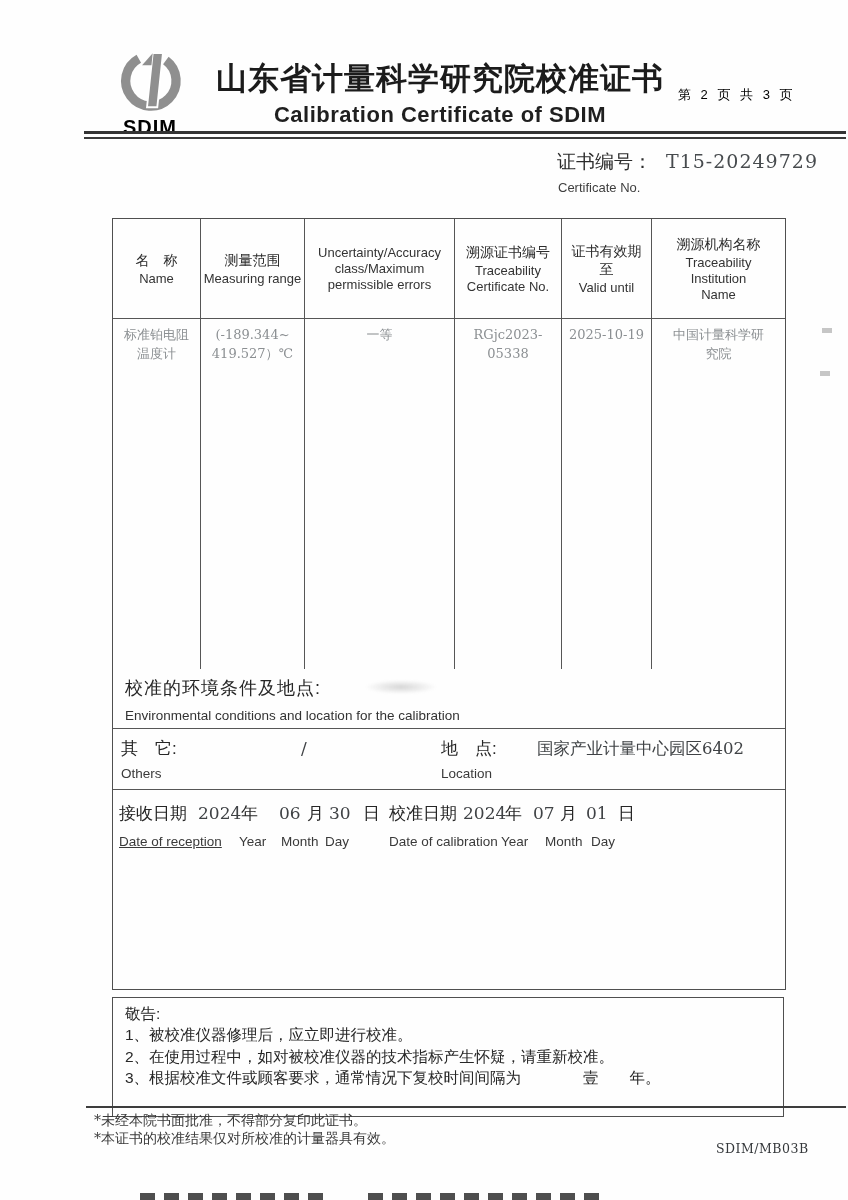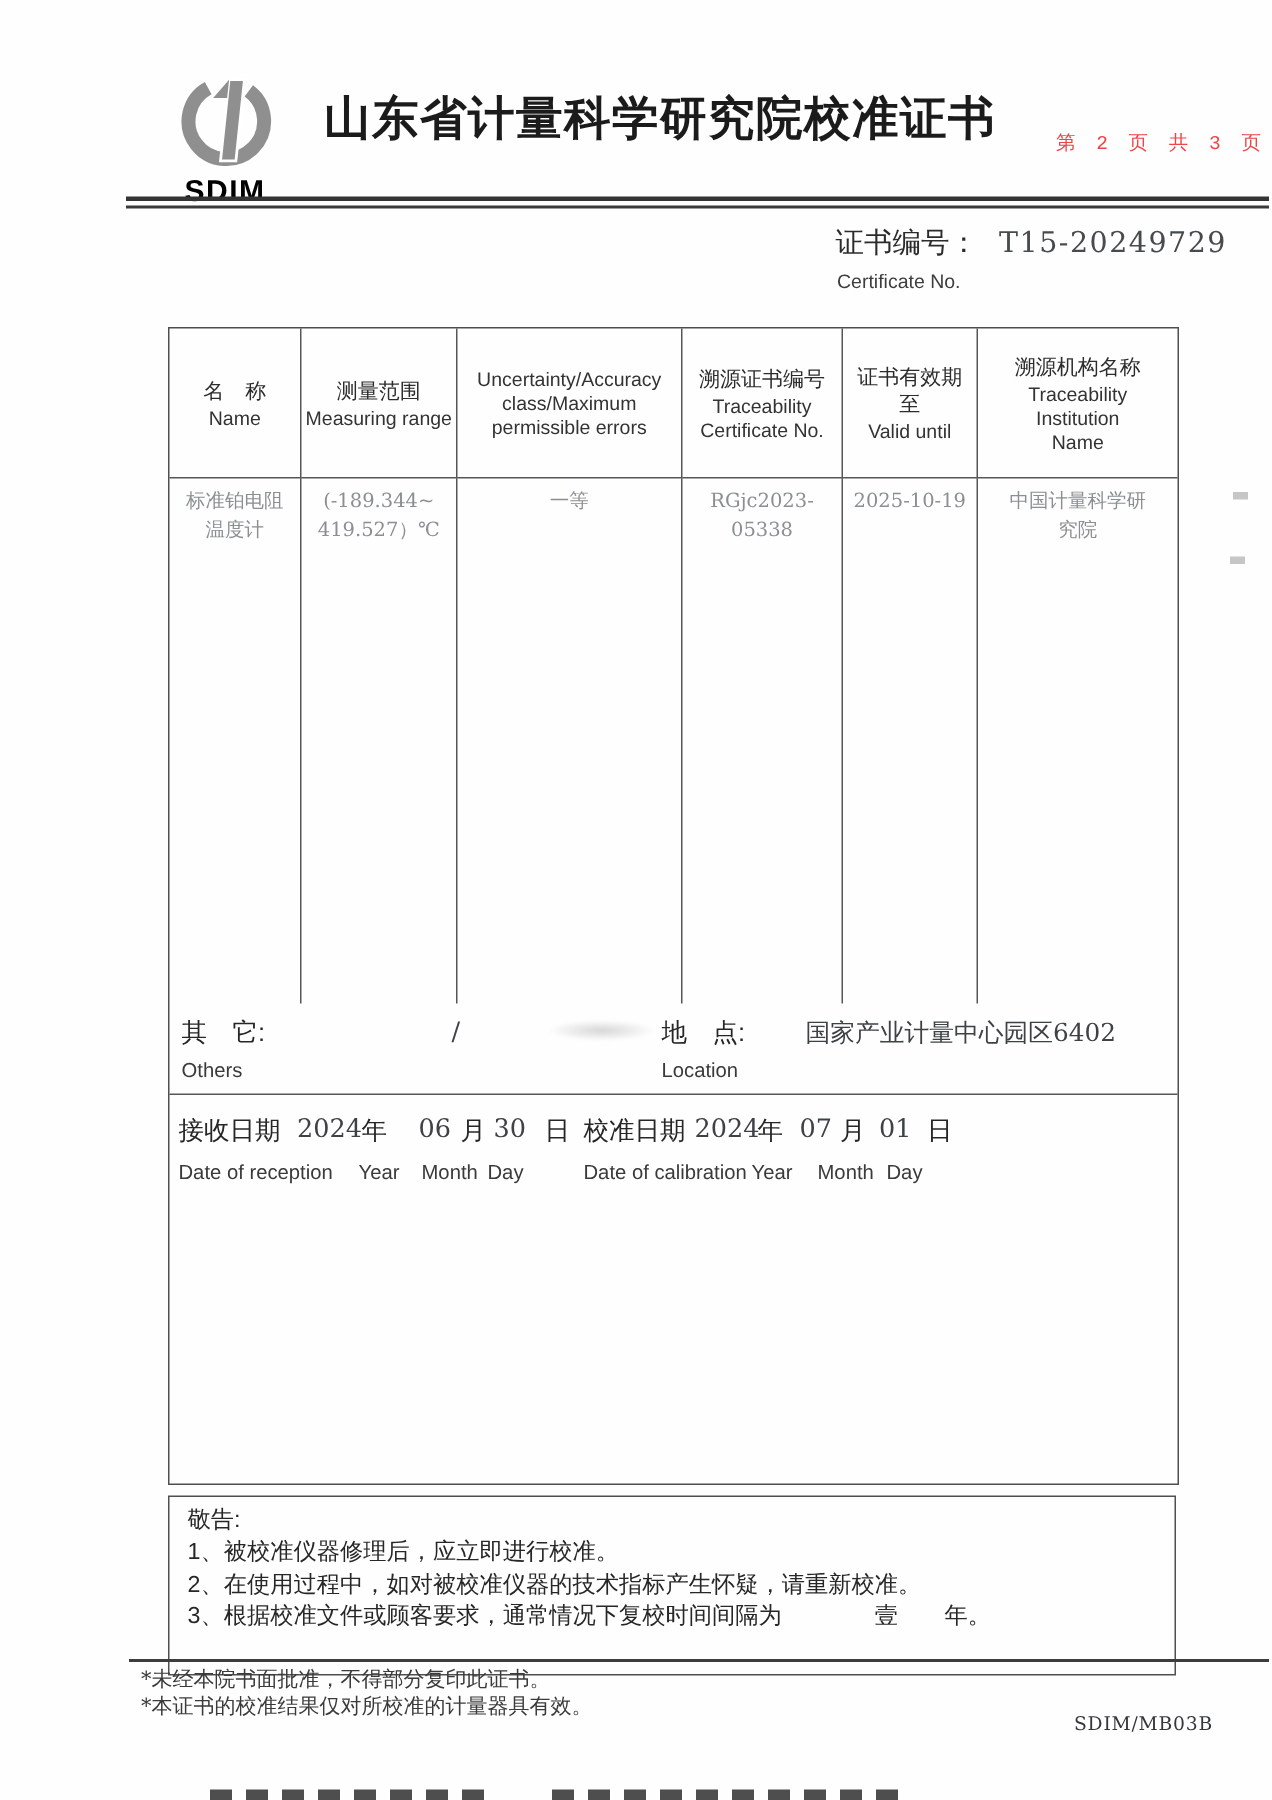--- a/index.html
+++ b/index.html
@@ -6,22 +6,22 @@
   .page{position:relative;width:848px;height:1200px;background:#fefefe;overflow:hidden;
         font-family:"Liberation Sans",sans-serif;color:#2d2d2d;}
   .abs{position:absolute;}
 
   
   .logo{left:98px;top:52px;width:104px;text-align:center;}
   .logo-text{font-size:20px;font-weight:bold;letter-spacing:1px;color:#000000;margin-top:-2px;}
   .title-zh{left:205px;top:58px;width:470px;text-align:center;
             font-family:"DejaVu Serif",serif;font-weight:bold;font-size:31px;
             letter-spacing:1px;color:#1b1b1b;white-space:nowrap;}
-  .page-info{left:704px;top:86px;font-family:Liberation Mono, monospace;font-size:13px;
-             letter-spacing:3px;color:#ef4444;white-space:nowrap;}
+  .page-info{left:678px;top:86px;font-family:Liberation Sans, sans-serif;font-size:13px;
+             letter-spacing:3px;color:#000000;white-space:nowrap;}
   .title-en{left:205px;top:102px;width:470px;text-align:center;
             font-weight:bold;font-size:22px;letter-spacing:0.5px;color:#1f1f1f;}
   .header-rule{left:84px;top:131px;width:762px;height:3px;
                border-top:3px solid #343434;border-bottom:2px solid #3a3a3a;}
 
   
   .cert-line{left:557px;top:149px;font-family:"DejaVu Serif",serif;font-size:19px;color:#2b2b2b;white-space:nowrap;}
   .cert-num{margin-left:14px;letter-spacing:1px;color:#474b4e;}
   .cert-en{left:558px;top:180px;font-size:13px;color:#3e3e3e;}
 
@@ -84,20 +84,21 @@
       <path d="M33 7 A 27 27 0 1 0 62 9" fill="none" stroke="#8f8f8f" stroke-width="10"></path>
       <g transform="skewX(-6)">
         <path d="M48 1 l11 0 l0 58 l-11 0 z" fill="#8f8f8f" stroke="#ffffff" stroke-width="2"></path>
         <path d="M48 1 l-10 13 l10 0 z" fill="#8f8f8f"></path>
       </g>
     </svg>
     <div class="logo-text">SDIM</div>
   </div>
   <div class="abs title-zh">山东省计量科学研究院校准证书</div>
   <div class="abs page-info">第 2 页 共 3 页</div>
+  <div class="abs title-en">Calibration Certificate of SDIM</div>
   <div class="abs header-rule"></div>
 
   <div class="abs cert-line">
     <span>证书编号：</span><span class="cert-num">T15-20249729</span>
   </div>
   <div class="abs cert-en">Certificate No.</div>
 
   <div class="abs main-box">
 
 
@@ -136,40 +137,44 @@
 温度计</div>
       <div class="td">(-189.344~
 419.527）℃</div>
       <div class="td">一等</div>
       <div class="td">RGjc2023-05338</div>
       <div class="td">2025-10-19</div>
       <div class="td">中国计量科学研
 究院</div>
     </div>
 
+    <div class="sec-title env-title">
+      <div class="sec-zh">校准的环境条件及地点:</div>
+      <div class="sec-en">Environmental conditions and location for the calibration</div>
+    </div>
 
 
     <div class="env-row row-other">
       <span class="abs zh-label" style="left:8px;top:8px;">其　它:</span>
       <span class="abs val" style="left:188px;top:9px;">/</span>
       <span class="abs en-label" style="left:8px;top:37px;">Others</span>
       <span class="abs zh-label" style="left:328px;top:8px;">地　点:</span>
       <span class="abs val" style="left:424px;top:9px;font-size:16.5px;">国家产业计量中心园区6402</span>
       <span class="abs en-label" style="left:328px;top:37px;">Location</span>
     </div>
 
     <div class="env-row row-date">
       <span class="abs zh-label" style="left:6px;top:12px;">接收日期</span>
       <span class="abs val" style="left:85px;top:13px;">2024</span>
       <span class="abs zh-label" style="left:128px;top:12px;">年</span>
       <span class="abs val" style="left:166px;top:13px;">06</span>
       <span class="abs zh-label" style="left:194px;top:12px;">月</span>
       <span class="abs val" style="left:216px;top:13px;">30</span>
       <span class="abs zh-label" style="left:250px;top:12px;">日</span>
-      <span class="abs en-label" style="left:6px;top:44px;">Date of reception</span>
+      <span class="abs en-label" style="left:6px;top:44px;text-decoration:underline;">Date of reception</span>
       <span class="abs en-label" style="left:126px;top:44px;">Year</span>
       <span class="abs en-label" style="left:168px;top:44px;">Month</span>
       <span class="abs en-label" style="left:212px;top:44px;">Day</span>
 
       <span class="abs zh-label" style="left:276px;top:12px;">校准日期</span>
       <span class="abs val" style="left:350px;top:13px;">2024</span>
       <span class="abs zh-label" style="left:392px;top:12px;">年</span>
       <span class="abs val" style="left:420px;top:13px;">07</span>
       <span class="abs zh-label" style="left:447px;top:12px;">月</span>
       <span class="abs val" style="left:473px;top:13px;">01</span>

